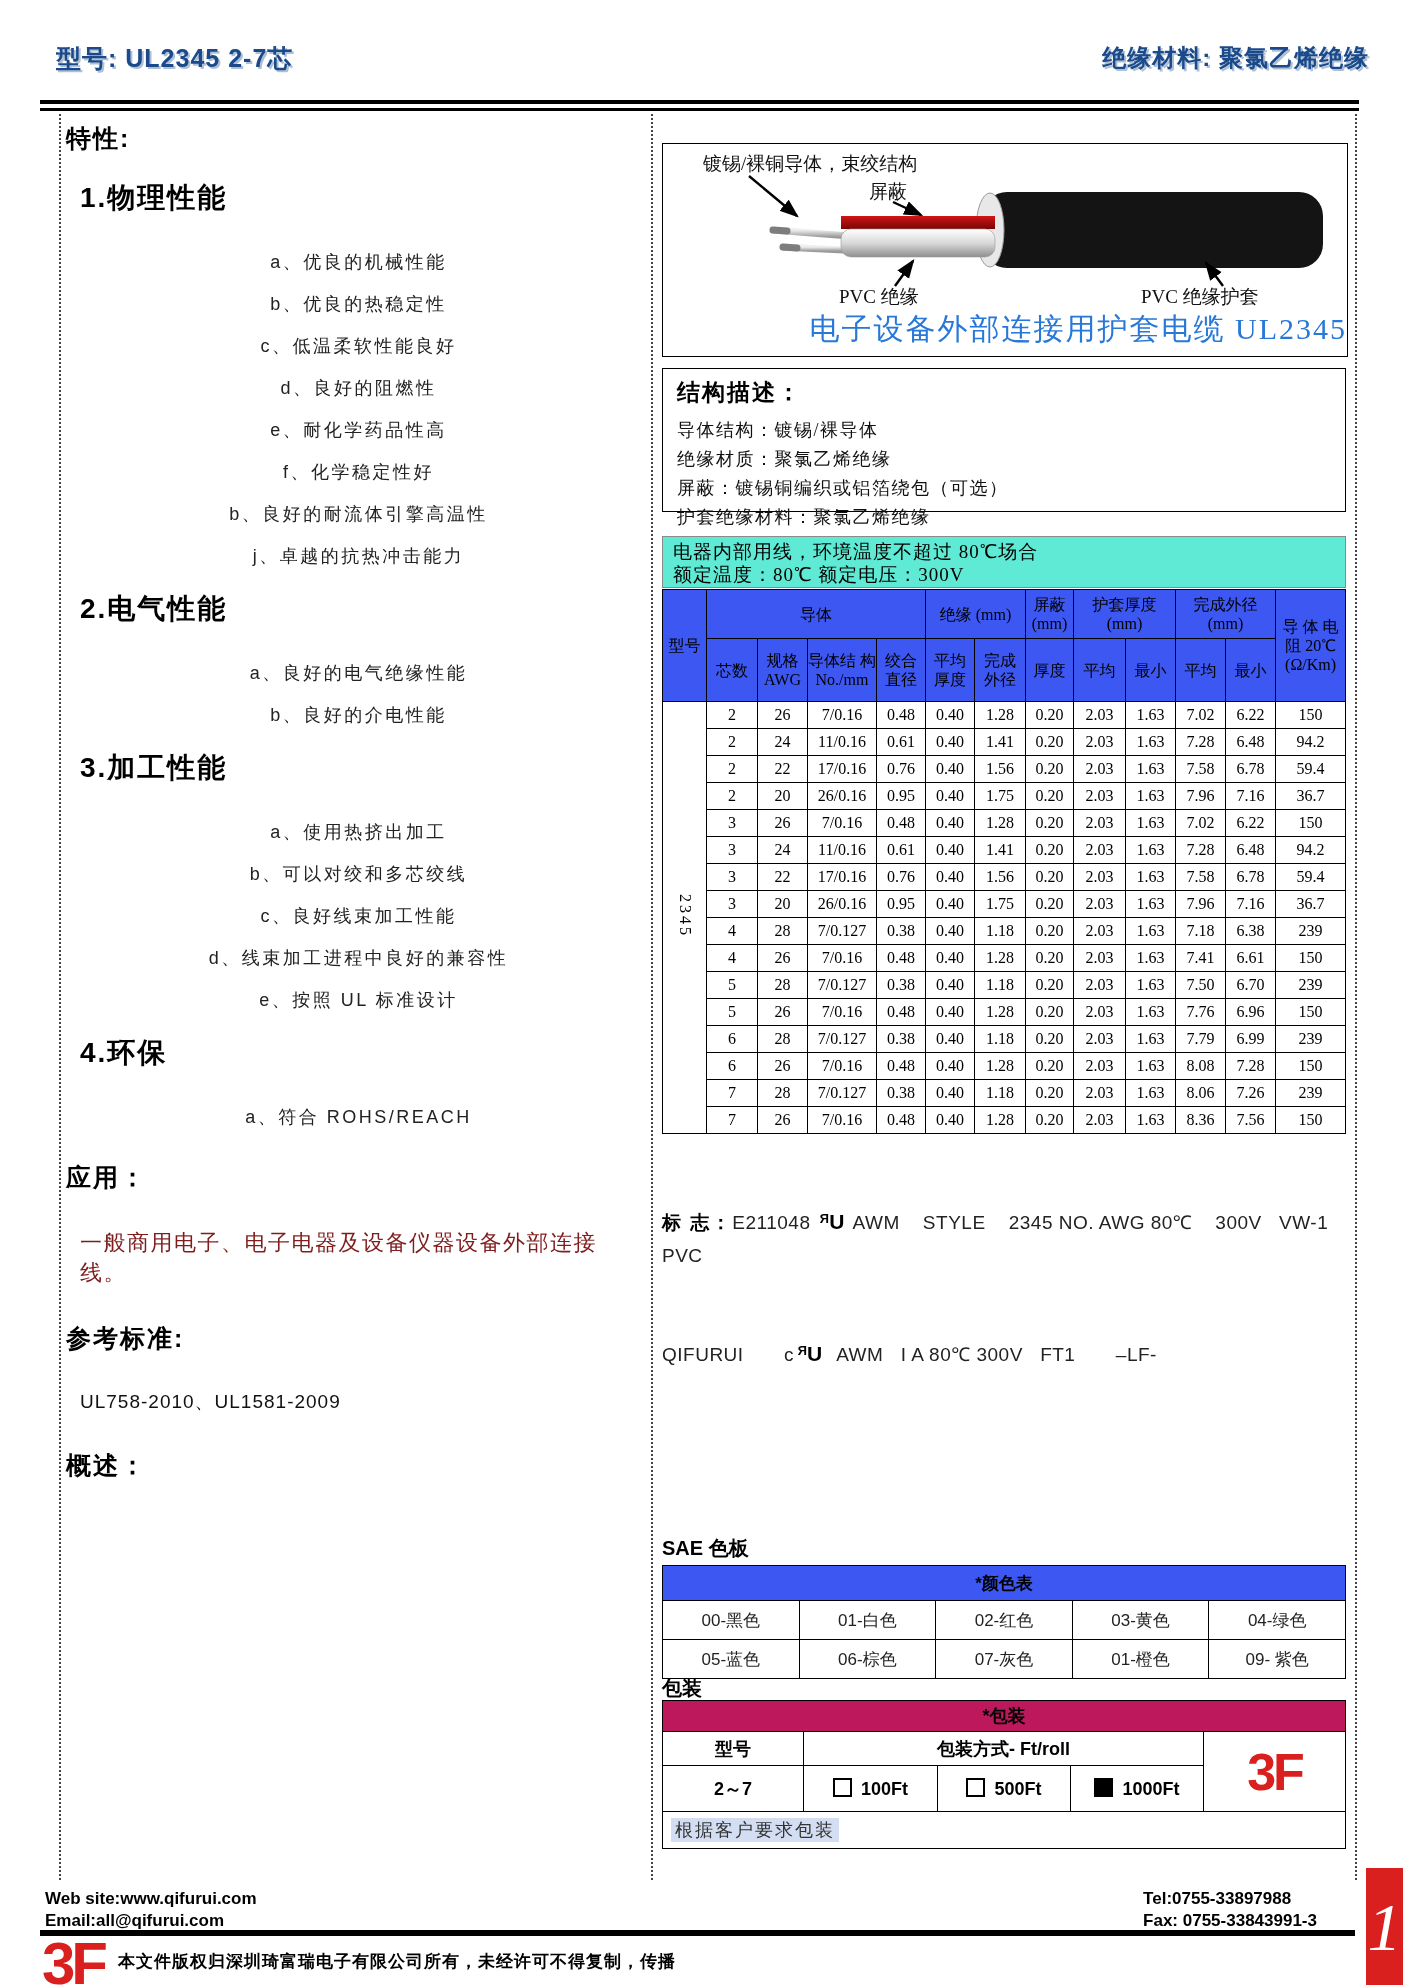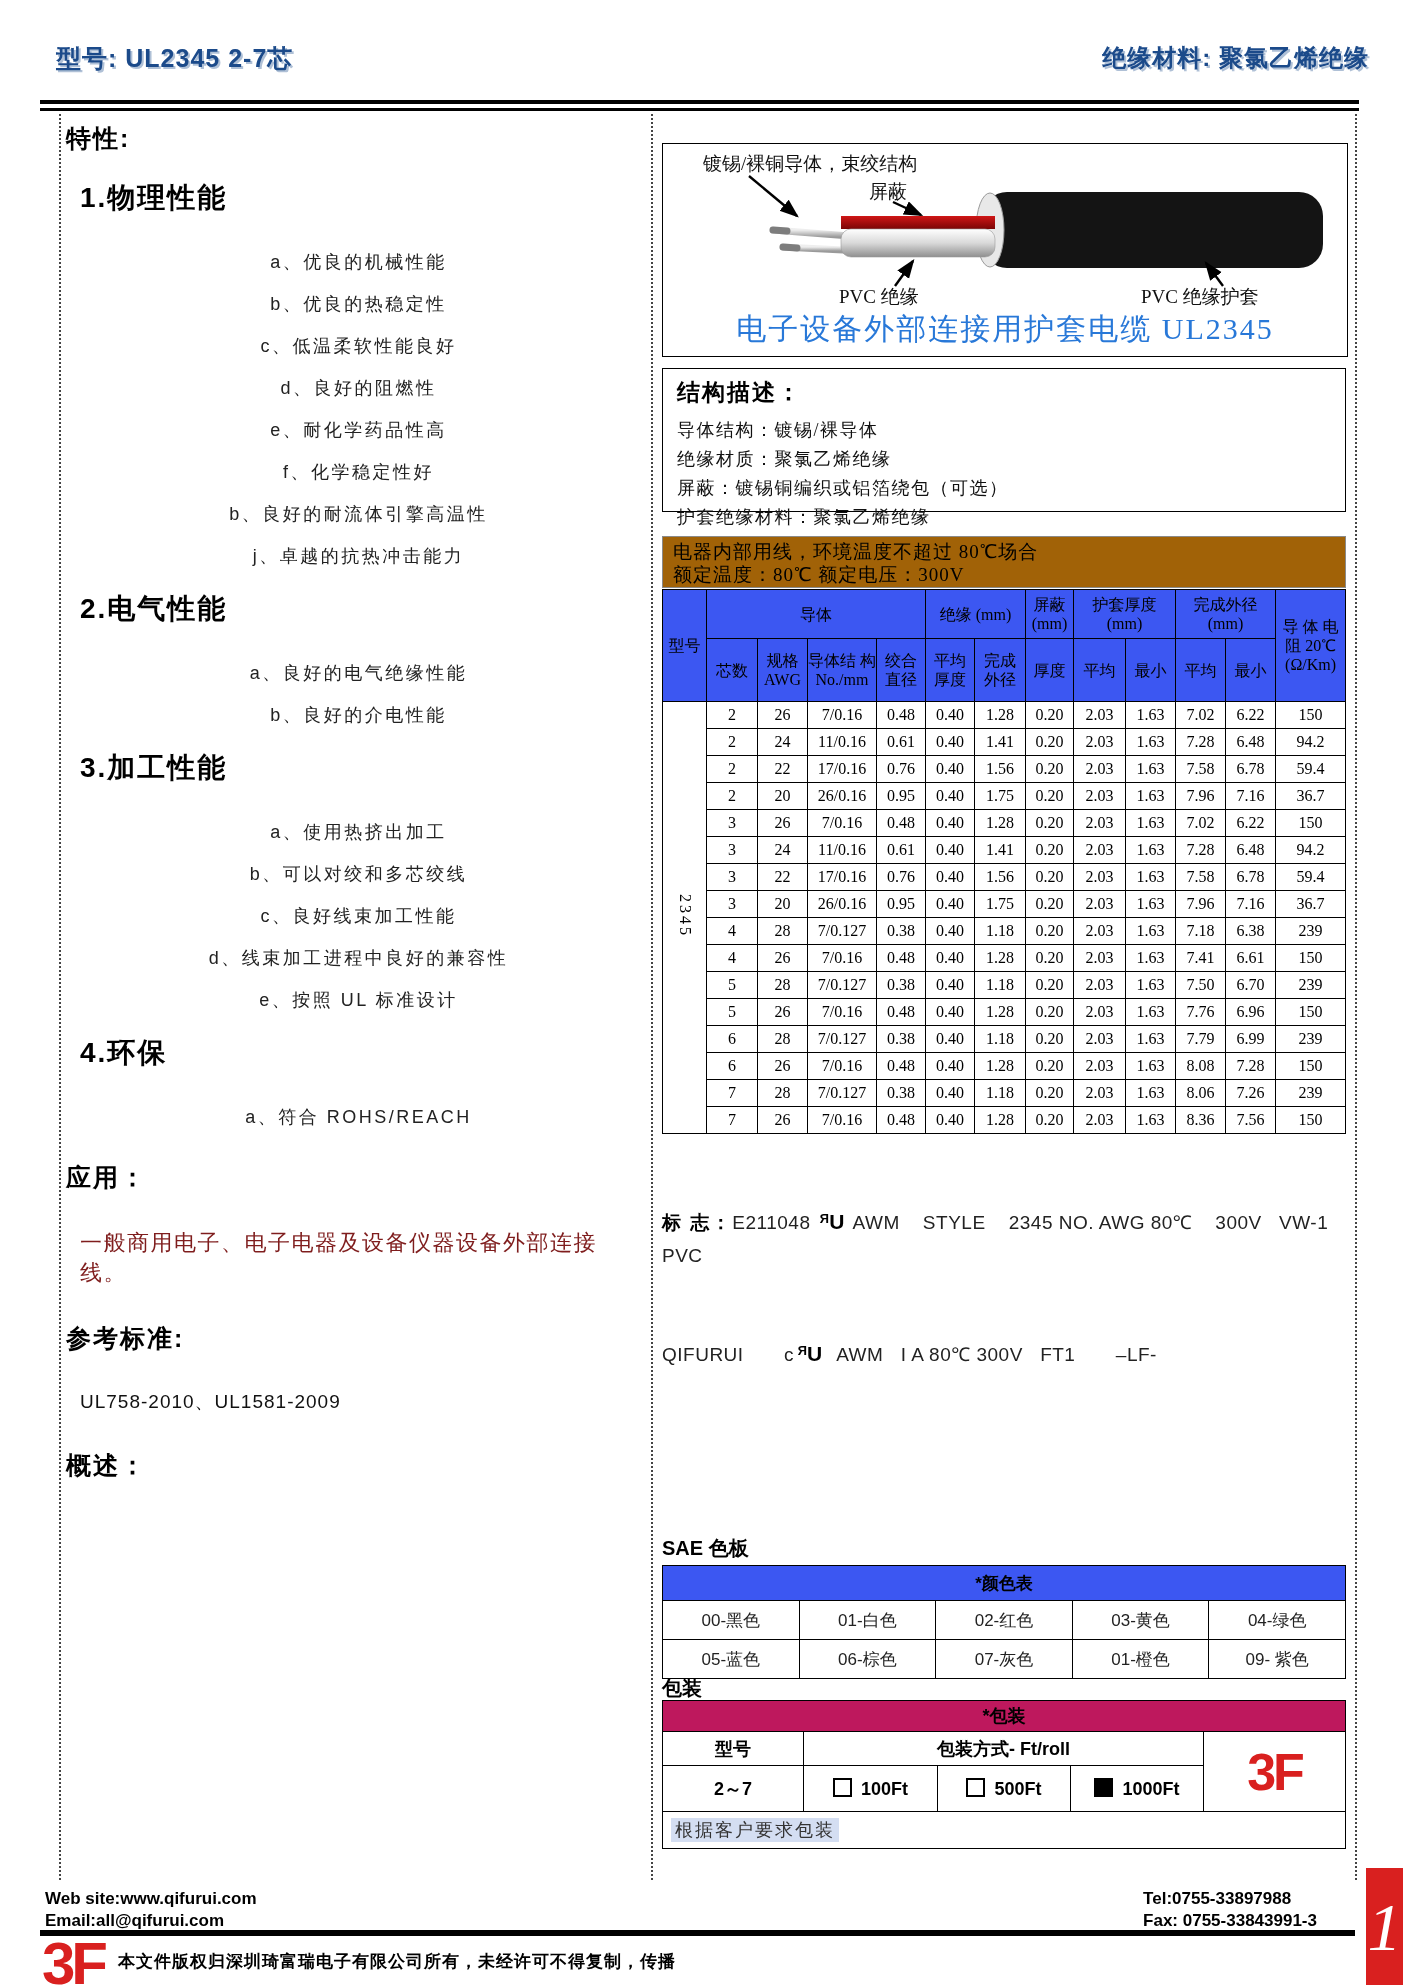--- a/index.html
+++ b/index.html
@@ -19,31 +19,31 @@
   .leftcol{position:absolute;left:66px;top:116px;width:575px;}
   .feat-head{font-size:25px;font-weight:bold;letter-spacing:2px;margin:6px 0 14px 0;}
   .sec-title{font-size:28px;font-weight:bold;letter-spacing:2px;margin:24px 0 36px 14px;}
   .sec-item{font-size:18px;color:#222;letter-spacing:2.5px;margin:0 0 23px 10px;line-height:19px;text-align:center;}
   .blk-title{font-size:25px;font-weight:bold;letter-spacing:2px;margin:34px 0 34px 0;}
   .blk-text{font-size:22px;color:#7f1d1d;letter-spacing:1.5px;margin:0 0 8px 14px;}
   .ref-text{font-size:19px;color:#111;letter-spacing:1px;margin:0 0 8px 14px;}
   
   .diagram-box{position:absolute;left:662px;top:143px;width:684px;height:212px;border:1px solid #000;}
   .diagram-box svg{display:block}
-  .cable-title{position:absolute;left:0;bottom:6px;width:100%;text-align:center;color:#2878d8;
+  .cable-title{position:absolute;left:0;bottom:6px;width:100%;text-align:right;color:#2878d8;
                font-size:30px;letter-spacing:2px;font-family:"Liberation Serif",serif;}
   .dlabel{font-family:"Liberation Serif",serif;font-size:19px;fill:#111;}
   
   .struct-box{position:absolute;left:662px;top:368px;width:684px;height:144px;border:1px solid #000;
               box-sizing:border-box;padding:8px 14px;}
   .struct-title{font-size:23px;font-weight:bold;letter-spacing:2px;margin-bottom:8px;}
   .struct-line{font-family:"Liberation Serif",serif;font-size:18px;letter-spacing:1.5px;
                line-height:29px;color:#111;}
   
-  .gray-box{position:absolute;left:662px;top:536px;width:684px;height:52px;background:#a16207;
+  .gray-box{position:absolute;left:662px;top:536px;width:684px;height:52px;background:#5eead4;
             box-sizing:border-box;padding:3px 10px;border:1px solid #8a8a8a;}
   .gray-line{font-family:"Liberation Serif",serif;font-size:19px;letter-spacing:1px;line-height:23px;color:#000;}
   
   .spec{position:absolute;left:662px;top:589px;width:684px;border-collapse:collapse;table-layout:fixed;}
   .spec td,.spec th{border:1px solid #000;text-align:center;vertical-align:middle;
       font-family:"Liberation Serif",serif;font-size:16px;font-weight:normal;padding:0;}
   .spec thead th{background:#3c57f2;font-size:16px;line-height:19px;}
   .spec thead tr:first-child th{height:48px;}
   .spec thead tr:last-child th{height:62px;}
   .spec tbody td{height:26px;}

